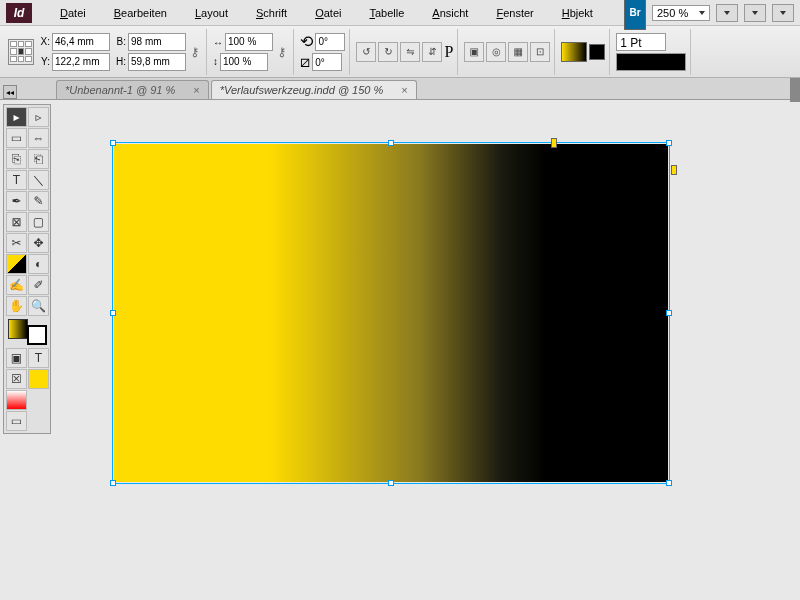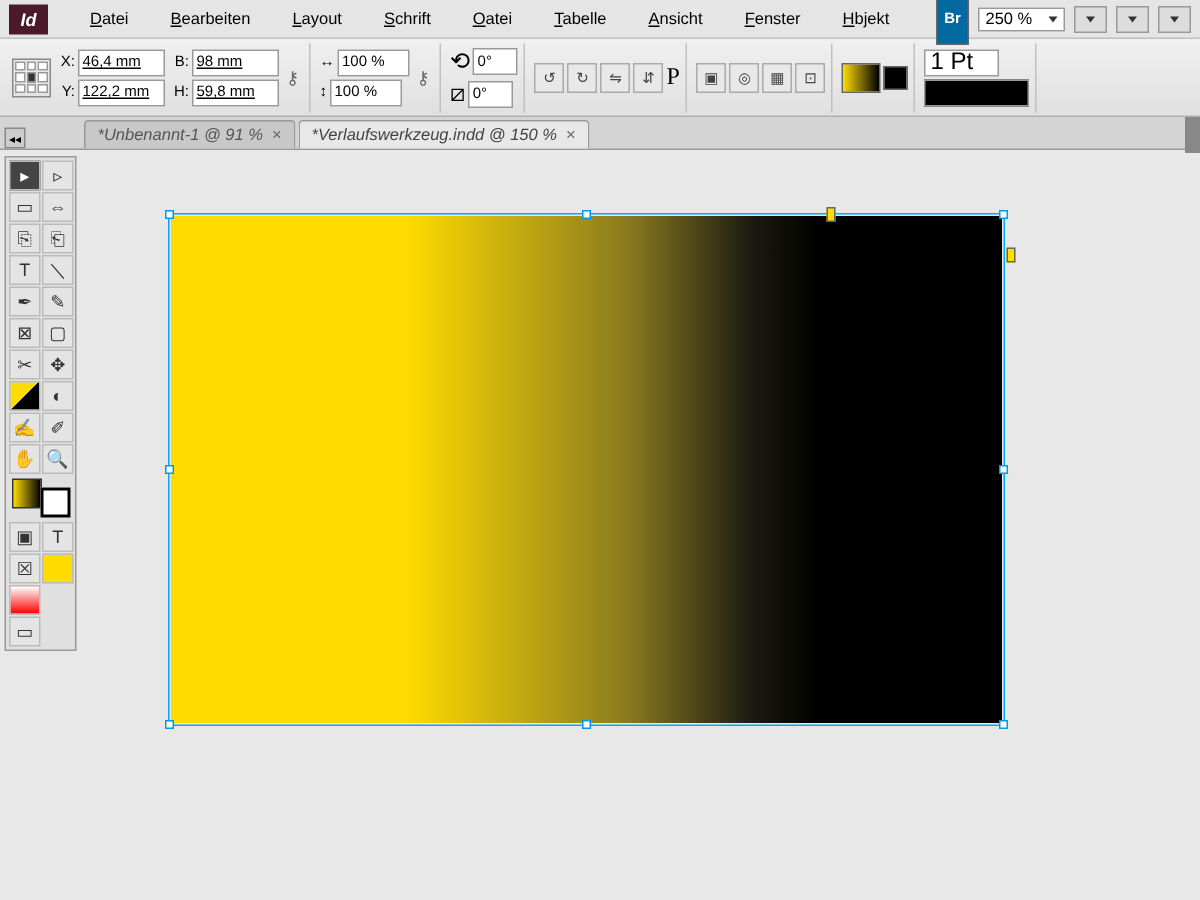--- a/index.html
+++ b/index.html
@@ -18,35 +18,35 @@
 
 
 .controlbar { height: 52px; background: linear-gradient(#f0f0f0,#e0e0e0); border-bottom: 1px solid #b0b0b0; display: flex; align-items: center; padding: 0 4px; gap: 2px; }
 .ctrl-group { display: flex; align-items: center; gap: 2px; padding: 0 4px; border-right: 1px solid #c0c0c0; height: 46px; }
 .ref-box { width: 26px; height: 26px; display: grid; grid-template-columns: repeat(3,1fr); grid-template-rows: repeat(3,1fr); gap: 1px; border: 1px solid #888; padding: 1px; }
 .ref-box div { background: #fff; border: 1px solid #999; }
 .ref-box div:nth-child(5) { background: #333; }
 .xy-col { display: flex; flex-direction: column; gap: 2px; }
 .xy-row { display: flex; align-items: center; gap: 2px; font-size: 10px; }
 .xy-row label { width: 14px; text-align: right; }
-.num-input { width: 58px; height: 18px; border: 1px solid #999; background: #fff; font-size: 10px; padding: 0 2px; display: flex; align-items: center; justify-content: space-between; text-decoration: underline; }
+.num-input { width: 58px; height: 18px; border: 1px solid #999; background: #fff; font-size: 10px; padding: 0 2px; display: flex; align-items: center; justify-content: space-between; }
 .chain-icon { width: 14px; height: 30px; display: flex; align-items: center; justify-content: center; color: #666; font-size: 12px; }
 .pct-input { width: 48px; height: 18px; border: 1px solid #999; background: #fff; font-size: 10px; padding: 0 2px; display: flex; align-items: center; }
 .angle-box { display: flex; align-items: center; gap: 2px; }
 .angle-input { width: 30px; height: 18px; border: 1px solid #999; background: #fff; font-size: 10px; padding: 0 2px; display: flex; align-items: center; }
 .mini-btn { width: 20px; height: 20px; border: 1px solid #aaa; background: #e8e8e8; display: flex; align-items: center; justify-content: center; font-size: 10px; color: #444; }
 .grad-swatch { width: 26px; height: 20px; background: linear-gradient(90deg, #ffdc00, #000); border: 1px solid #666; }
 .fill-swatch-black { width: 16px; height: 16px; background: #000; border: 1px solid #666; }
-.stroke-input { width: 50px; height: 18px; border: 1px solid #999; background: #fff; font-size: 16px; padding: 0 3px; display: flex; align-items: center; }
+.stroke-input { width: 50px; height: 18px; border: 1px solid #999; background: #fff; font-size: 12px; padding: 0 3px; display: flex; align-items: flex-end; }
 .stroke-style { width: 70px; height: 18px; border: 1px solid #999; background: #000; }
 
 
 .tabbar { height: 22px; background: #d4d4d4; border-bottom: 1px solid #999; display: flex; align-items: flex-end; padding-left: 56px; gap: 2px; font-size: 11px; }
 .tabbar .tgl { position: absolute; left: 3px; width: 14px; height: 14px; border: 1px solid #888; background: #ccc; display: flex; align-items: center; justify-content: center; font-size: 8px; }
-.doc-tab { padding: 3px 8px; background: #e8e8e8; border: 1px solid #999; border-bottom: none; border-radius: 3px 3px 0 0; display: flex; align-items: center; gap: 6px; color: #444; font-style: italic; }
+.doc-tab { padding: 3px 8px; background: #e8e8e8; border: 1px solid #999; border-bottom: none; border-radius: 3px 3px 0 0; display: flex; align-items: center; gap: 18px; color: #444; font-style: italic; }
 .doc-tab.inactive { background: #c8c8c8; color: #555; }
 .close-x { font-style: normal; color: #666; font-size: 11px; cursor: pointer; }
 
 
 .tools { position: absolute; left: 3px; top: 104px; width: 48px; background: #e0e0e0; border: 1px solid #999; display: grid; grid-template-columns: 1fr 1fr; gap: 1px; padding: 2px; }
 .tool { width: 21px; height: 20px; background: #e4e4e4; border: 1px solid #bbb; display: flex; align-items: center; justify-content: center; font-size: 12px; color: #333; cursor: pointer; }
 .tool.sel { background: #444; color: #fff; }
 .tool.span2 { grid-column: span 2; }
 .tool.fill-sw { background: linear-gradient(135deg, #ffdc00 50%, #000 50%); }
 .color-swap { grid-column: span 2; height: 30px; position: relative; }

